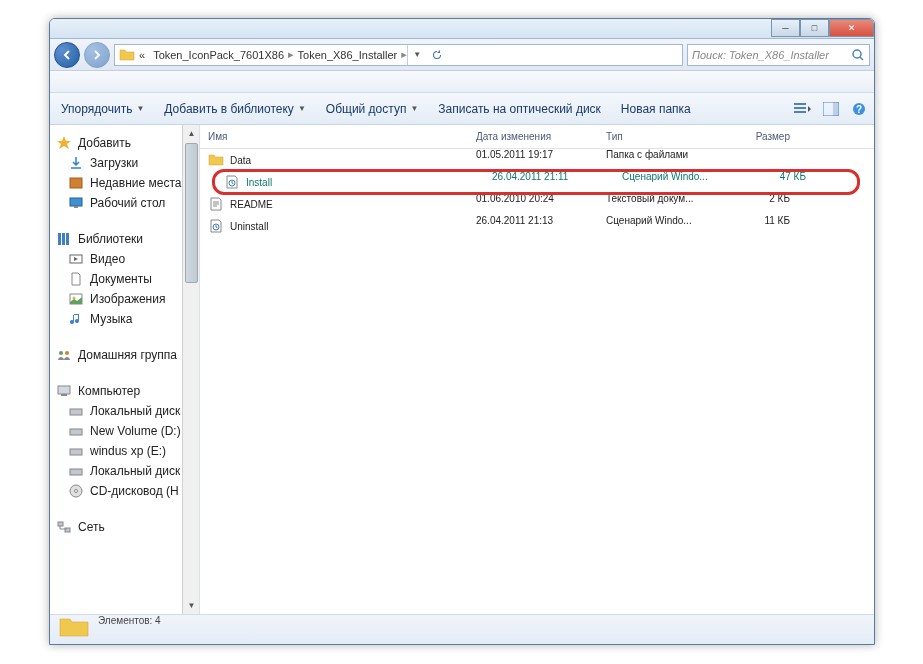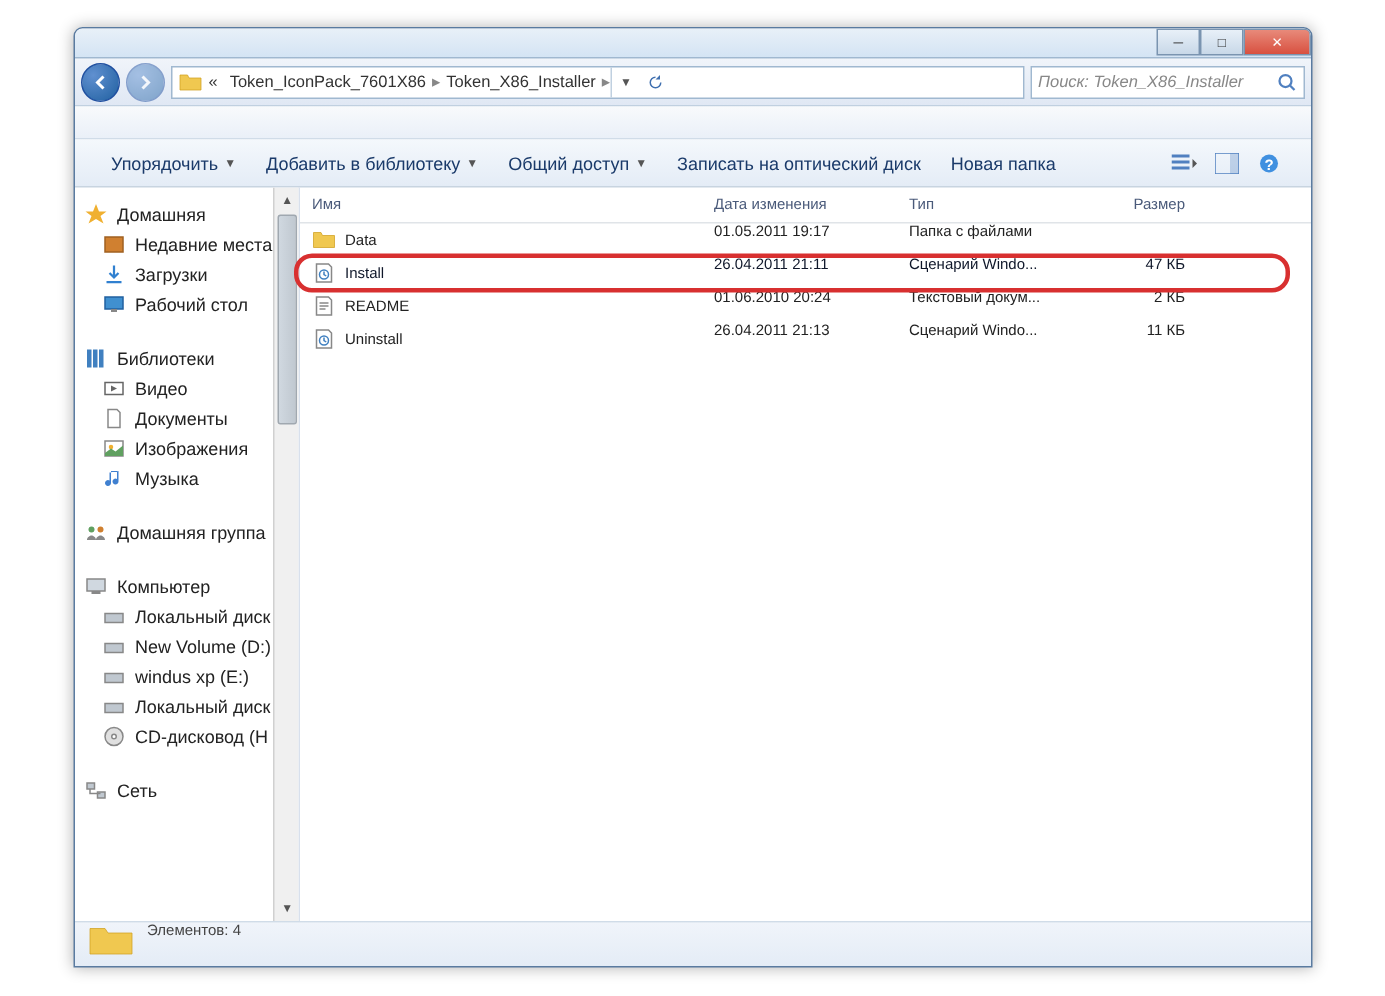--- a/index.html
+++ b/index.html
@@ -13,21 +13,21 @@
     .nav-btn { width: 26px; height: 26px; border-radius: 50%; background: radial-gradient(circle at 30% 30%, #6090d0, #2060a0); border: 1px solid #2050a0; display: flex; align-items: center; justify-content: center; }
     .nav-btn.fwd { opacity: 0.5; }
     .nav-btn svg { fill: #fff; }
     .breadcrumb { flex: 1; height: 22px; background: #fff; border: 1px solid #a0b8d0; display: flex; align-items: center; padding: 0 4px; font-size: 11px; color: #333; }
     .bc-item { display: flex; align-items: center; gap: 4px; padding: 0 4px; }
     .bc-sep { color: #888; }
     .bc-search-split { width: 20px; display: flex; align-items: center; justify-content: center; border-left: 1px solid #c0d0e0; height: 100%; }
     .searchbox { width: 183px; height: 22px; background: #fff; border: 1px solid #a0b8d0; display: flex; align-items: center; padding: 0 4px; font-size: 11px; color: #888; font-style: italic; }
     .searchbox svg { margin-left: auto; }
     .menubar { height: 22px; background: linear-gradient(to bottom, #f8fafc, #eaf0f8); border-bottom: 1px solid #d0dce8; }
-    .toolbar { height: 32px; background: linear-gradient(to bottom, #f4f8fc, #e4ecf6); border-bottom: 1px solid #c8d4e0; display: flex; align-items: center; padding: 0 16px; gap: 4px; font-size: 12px; }
+    .toolbar { height: 32px; background: linear-gradient(to bottom, #f4f8fc, #e4ecf6); border-bottom: 1px solid #c8d4e0; display: flex; align-items: center; padding: 0 3px; gap: 4px; font-size: 12px; }
     .tool-item { padding: 4px 8px; color: #1a3a6a; display: flex; align-items: center; gap: 4px; cursor: default; }
     .tool-item .drop { font-size: 8px; color: #555; }
     .tool-spacer { flex: 1; }
     .tool-icon { width: 24px; height: 24px; display: flex; align-items: center; justify-content: center; }
     .content { display: flex; height: calc(100% - 20px - 32px - 22px - 32px - 30px); }
     .sidebar { width: 150px; border-right: 1px solid #d8e0ec; padding: 8px 4px; font-size: 12px; overflow: hidden; position: relative; }
     .sidebar-section { margin-bottom: 16px; }
     .sidebar-item { display: flex; align-items: center; gap: 6px; padding: 2px 4px 2px 14px; white-space: nowrap; overflow: hidden; color: #222; }
     .sidebar-item.header { padding-left: 2px; font-weight: normal; }
     .sidebar-icon { width: 16px; height: 16px; flex-shrink: 0; }
@@ -41,21 +41,21 @@
     .col { padding: 0 8px; }
     .col-name { width: 268px; }
     .col-date { width: 130px; }
     .col-type { width: 130px; }
     .col-size { width: 70px; text-align: right; }
     .filerow { display: flex; height: 22px; color: #222; }
     .filerow.highlighted { position: relative; color: #888; }
     .highlight-box { position: absolute; left: -4px; right: 14px; top: -2px; bottom: -2px; border: 3px solid #d83030; border-radius: 12px; pointer-events: none; }
     .filerow .col-name { display: flex; align-items: center; gap: 6px; }
     .file-icon { width: 16px; height: 16px; flex-shrink: 0; }
-    .filerow.dim { color: #0f172a; }
+    .filerow.dim { color: #0f766e; margin-left: 16px; }
     .statusbar { height: 30px; background: linear-gradient(to bottom, #f0f4fa, #e4ecf6); border-top: 1px solid #d0dce8; display: flex; align-items: flex-start; padding: 0 8px; gap: 8px; font-size: 10px; color: #444; }
     .status-icon { width: 32px; height: 24px; }
     svg.ico-folder { fill: #f0c850; stroke: #d0a020; stroke-width: 0.5; }
     svg.ico-star { fill: #f0b030; }
     svg.ico-blue { fill: #4080c0; }
   </style>
 </head>
 <body>
 
 <div class="window">
@@ -149,33 +149,33 @@
     </div>
   </div>
 
   <div class="content">
     <div class="sidebar">
       <div class="sidebar-section">
         <div class="sidebar-item header">
           <svg class="sidebar-icon ico-star" viewBox="0 0 16 16">
               <path d="M8 1l2 5h5l-4 3 2 5-5-3-5 3 2-5-4-3h5z"></path>
             </svg>
-          <span>Домашняя</span>
-        </div>
+          <span>Добавить</span>
+        </div>
+        <div class="sidebar-item">
+            <svg class="sidebar-icon" viewBox="0 0 16 16">
+              <path d="M8 2v8M5 7l3 3 3-3M3 13h10" stroke="#3080d0" stroke-width="1.5" fill="none"></path>
+            </svg>
+            <span>Загрузки</span>
+          </div>
         <div class="sidebar-item">
             <svg class="sidebar-icon" viewBox="0 0 16 16">
               <rect x="2" y="3" width="12" height="10" fill="#d08030" stroke="#a06020"></rect>
             </svg>
             <span>Недавние места</span>
-          </div>
-        <div class="sidebar-item">
-            <svg class="sidebar-icon" viewBox="0 0 16 16">
-              <path d="M8 2v8M5 7l3 3 3-3M3 13h10" stroke="#3080d0" stroke-width="1.5" fill="none"></path>
-            </svg>
-            <span>Загрузки</span>
           </div>
         <div class="sidebar-item">
             <svg class="sidebar-icon" viewBox="0 0 16 16">
               <rect x="2" y="3" width="12" height="8" fill="#4090d0" stroke="#2060a0"></rect>
               <rect x="6" y="11" width="4" height="2" fill="#888"></rect>
             </svg>
             <span>Рабочий стол</span>
           </div>
       </div>
       <div class="sidebar-section">

